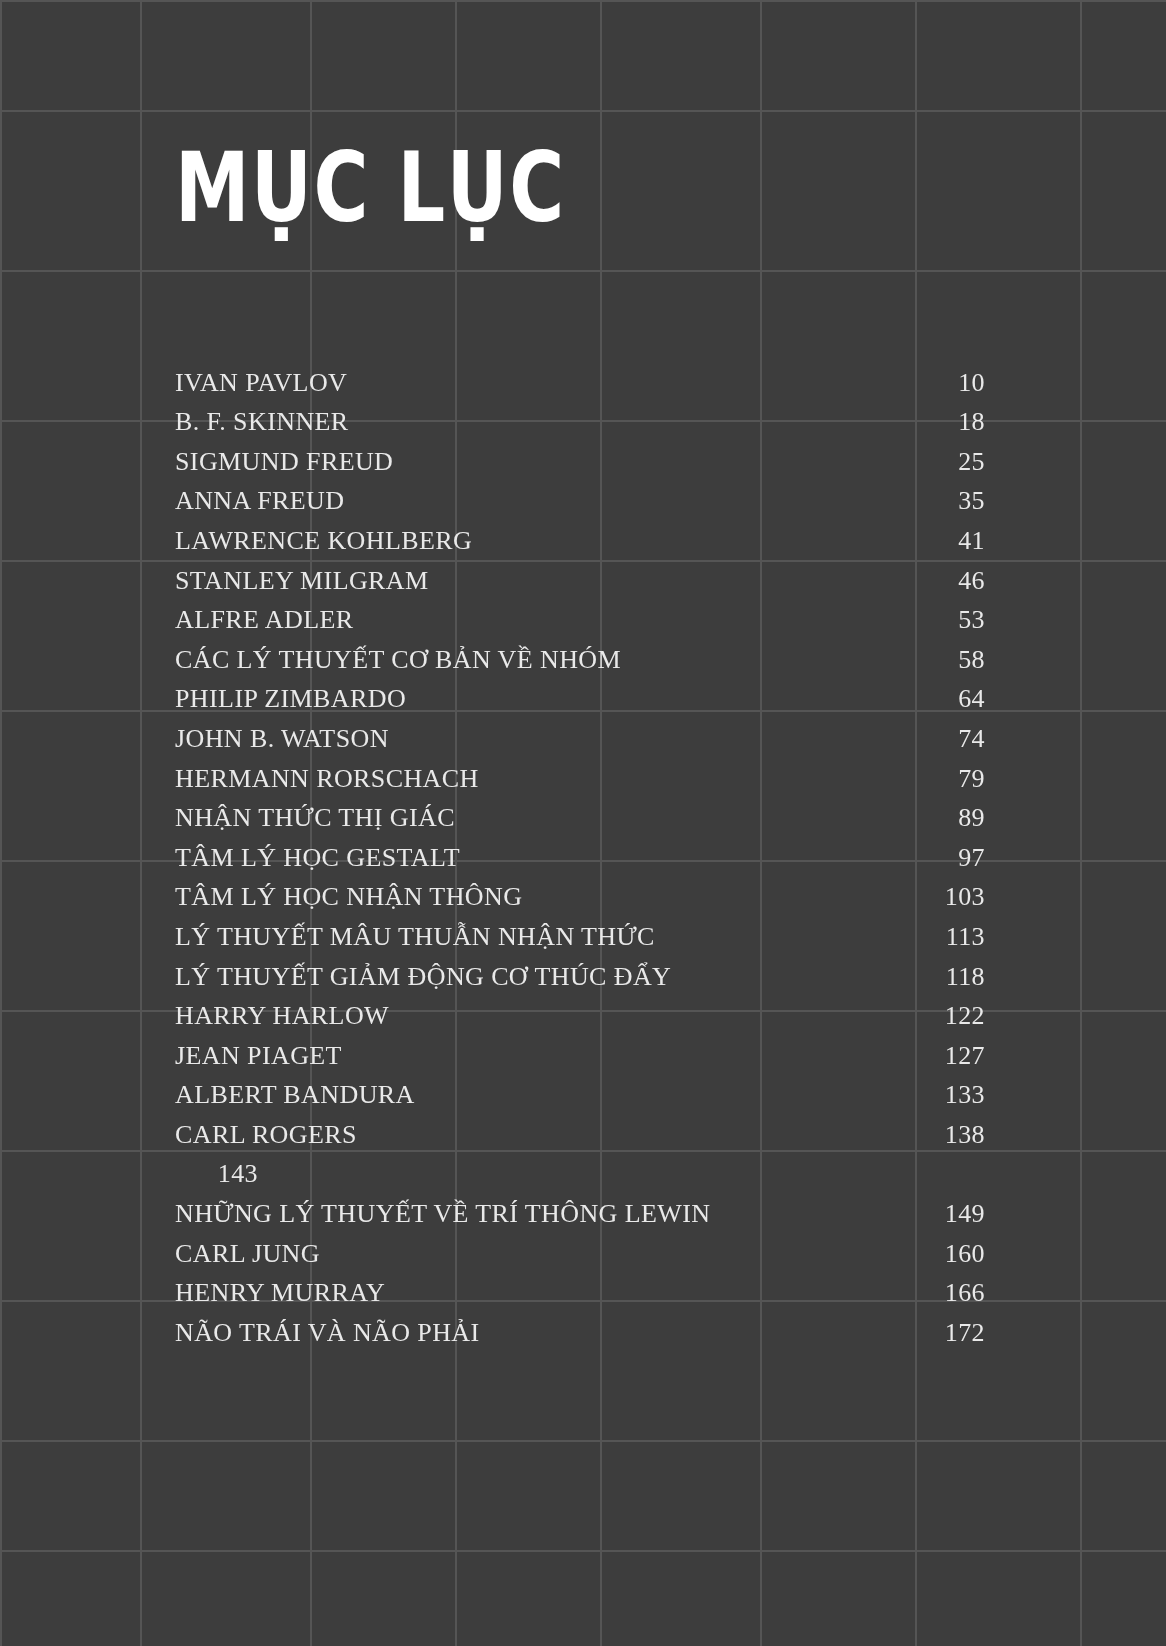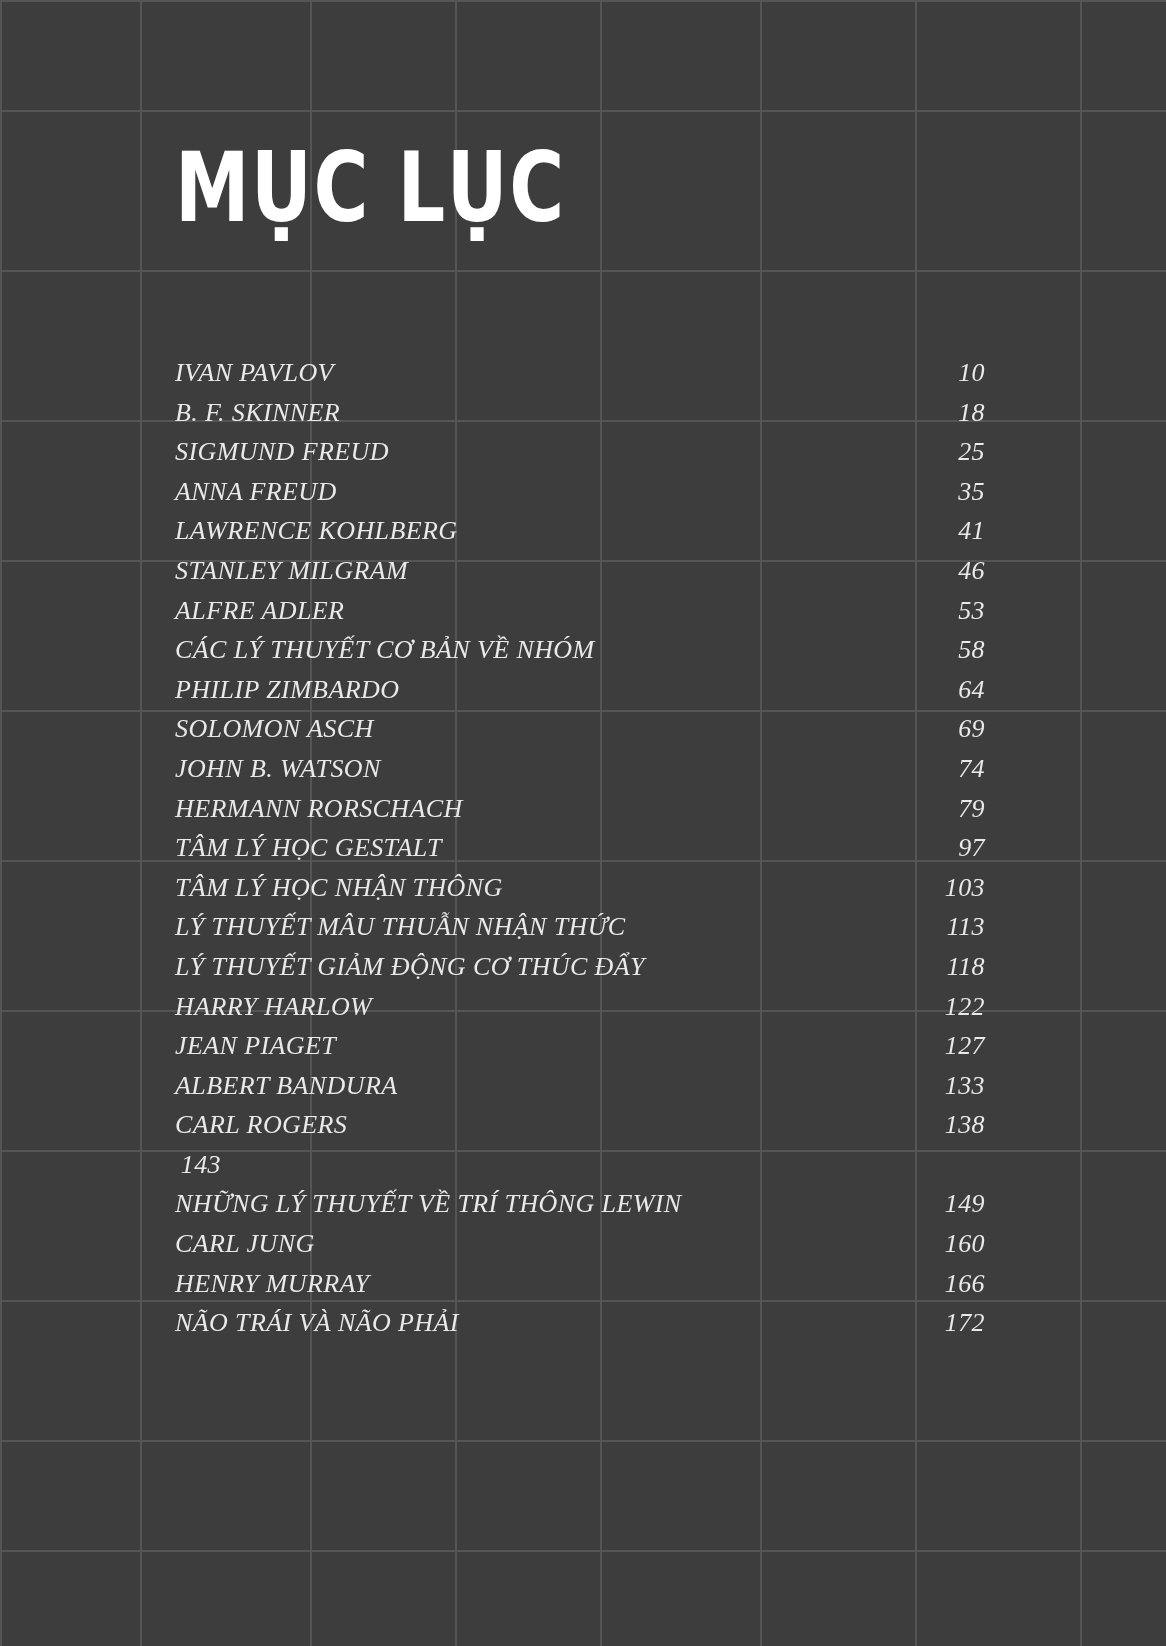--- a/index.html
+++ b/index.html
@@ -54,35 +54,35 @@
     white-space: nowrap;
   }
   .toc {
     position: absolute;
     left: 175px;
     top: 358px;
     width: 810px;
   }
   .toc-row {
     display: flex;
-    align-items: flex-start;
+    align-items: flex-end;
     justify-content: space-between;
     height: 39.6px;
     color: #e9e9e9;
     font-size: 26px;
     letter-spacing: 0.4px;
-    font-style: italic;
   }
   .toc-row .label {
     white-space: nowrap;
   }
   .toc-row .page-no {
     white-space: nowrap;
     text-align: right;
     min-width: 46px;
+    margin-left: 37px;
   }
 </style>
 </head>
 <body>
 
 <div class="page">
 
   <div class="grid" id="grid">
       <div class="v" style="left: 0px;"></div>
       <div class="v" style="left: 140px;"></div>
@@ -139,32 +139,32 @@
         </div>
         <div class="toc-row">
           <span class="label">CÁC LÝ THUYẾT CƠ BẢN VỀ NHÓM</span>
           <span class="page-no">58</span>
         </div>
         <div class="toc-row">
           <span class="label">PHILIP ZIMBARDO</span>
           <span class="page-no">64</span>
         </div>
         <div class="toc-row">
-          <span class="label">SOLOMON ASCH</span>
-          <span class="page-no">69</span>
-        </div>
-        <div class="toc-row">
           <span class="label">JOHN B. WATSON</span>
           <span class="page-no">74</span>
         </div>
         <div class="toc-row">
           <span class="label">HERMANN RORSCHACH</span>
           <span class="page-no">79</span>
         </div>
         <div class="toc-row">
+          <span class="label">NHẬN THỨC THỊ GIÁC</span>
+          <span class="page-no">89</span>
+        </div>
+        <div class="toc-row">
           <span class="label">TÂM LÝ HỌC GESTALT</span>
           <span class="page-no">97</span>
         </div>
         <div class="toc-row">
           <span class="label">TÂM LÝ HỌC NHẬN THÔNG</span>
           <span class="page-no">103</span>
         </div>
         <div class="toc-row">
           <span class="label">LÝ THUYẾT MÂU THUẪN NHẬN THỨC</span>
           <span class="page-no">113</span>

